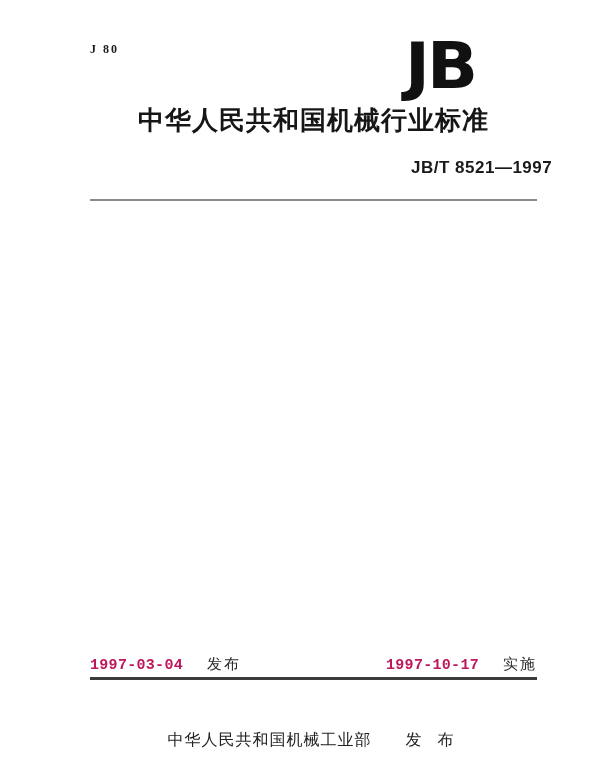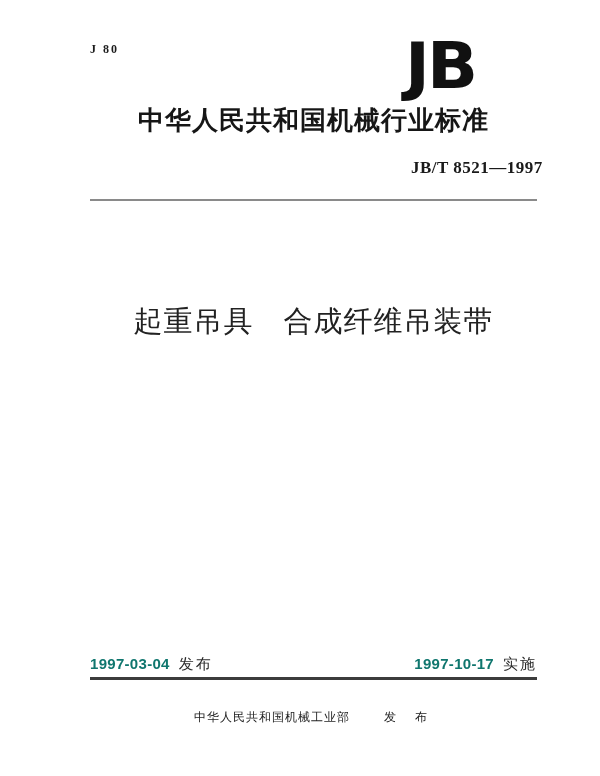--- a/index.html
+++ b/index.html
@@ -53,21 +53,21 @@
     font-family: "Liberation Serif", "DejaVu Serif", serif;
   }
   .standard-number {
     position: absolute;
     left: 411px;
     top: 158px;
     font-size: 17px;
     font-weight: bold;
     letter-spacing: 0.5px;
     color: #1a1a1a;
-    font-family: Liberation Serif, serif;
+    font-family: Liberation Sans, sans-serif;
   }
   .rule-thin {
     position: absolute;
     left: 90px;
     top: 199px;
     width: 447px;
     height: 2px;
     background: #8a8a8a;
   }
   .document-title {
@@ -89,48 +89,47 @@
     top: 655px;
     width: 447px;
     display: flex;
     justify-content: space-between;
     align-items: baseline;
     font-size: 15px;
   }
   .date-value {
     font-weight: bold;
     letter-spacing: 0.3px;
-    color: #0f766e;
-    font-family: Liberation Sans, sans-serif;
+    color: #be185d;
+    font-family: Liberation Mono, monospace;
     margin-top: 28px;
   }
   .date-label {
     font-weight: 400;
-    margin-left: 9px;
+    margin-left: 24px;
     color: #2a2a2a;
     letter-spacing: 2px;
   }
   .rule-thick {
     position: absolute;
     left: 90px;
     top: 677px;
     width: 447px;
     height: 3px;
     background: #3c3c3c;
   }
   .publisher-row {
     position: absolute;
     left: 90px;
-    top: 709px;
+    top: 730px;
     width: 447px;
     text-align: center;
-    font-size: 12px;
+    font-size: 16px;
     white-space: nowrap;
     color: #232323;
-    font-family: Liberation Mono, monospace;
   }
   .publisher-name {
     letter-spacing: 1px;
   }
   .publish-label {
     margin-left: 34px;
     letter-spacing: 6px;
   }
 </style>
 </head>
@@ -141,21 +140,20 @@
   <div class="classification-code">J 80</div>
 
   <div class="jb-logo">JB</div>
 
   <div class="standard-title">中华人民共和国机械行业标准</div>
 
   <div class="standard-number">JB/T 8521—1997</div>
 
   <div class="rule-thin"></div>
 
-  <div class="document-title">起重吊具　合成纤维吊装带</div>
 
   <div class="dates-row">
     <div>
       <span class="date-value">1997-03-04</span><span class="date-label">发布</span>
     </div>
     <div>
       <span class="date-value">1997-10-17</span><span class="date-label">实施</span>
     </div>
   </div>
 

